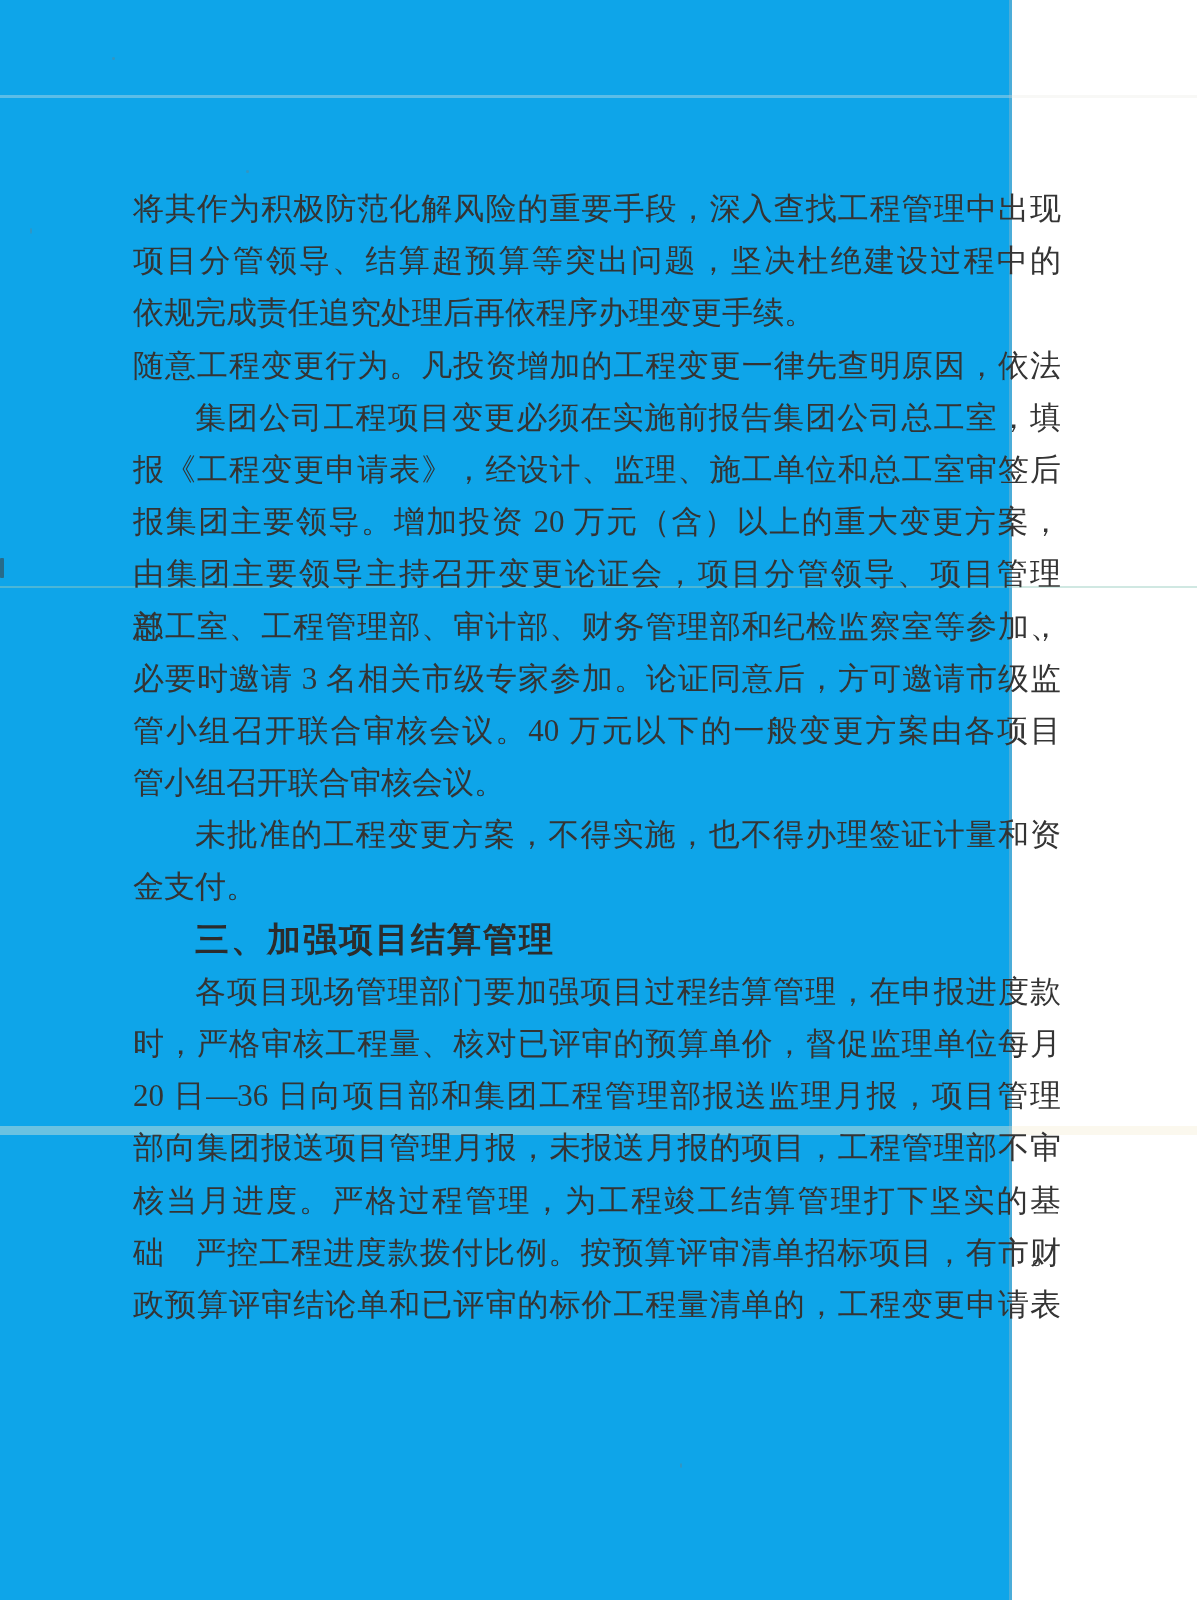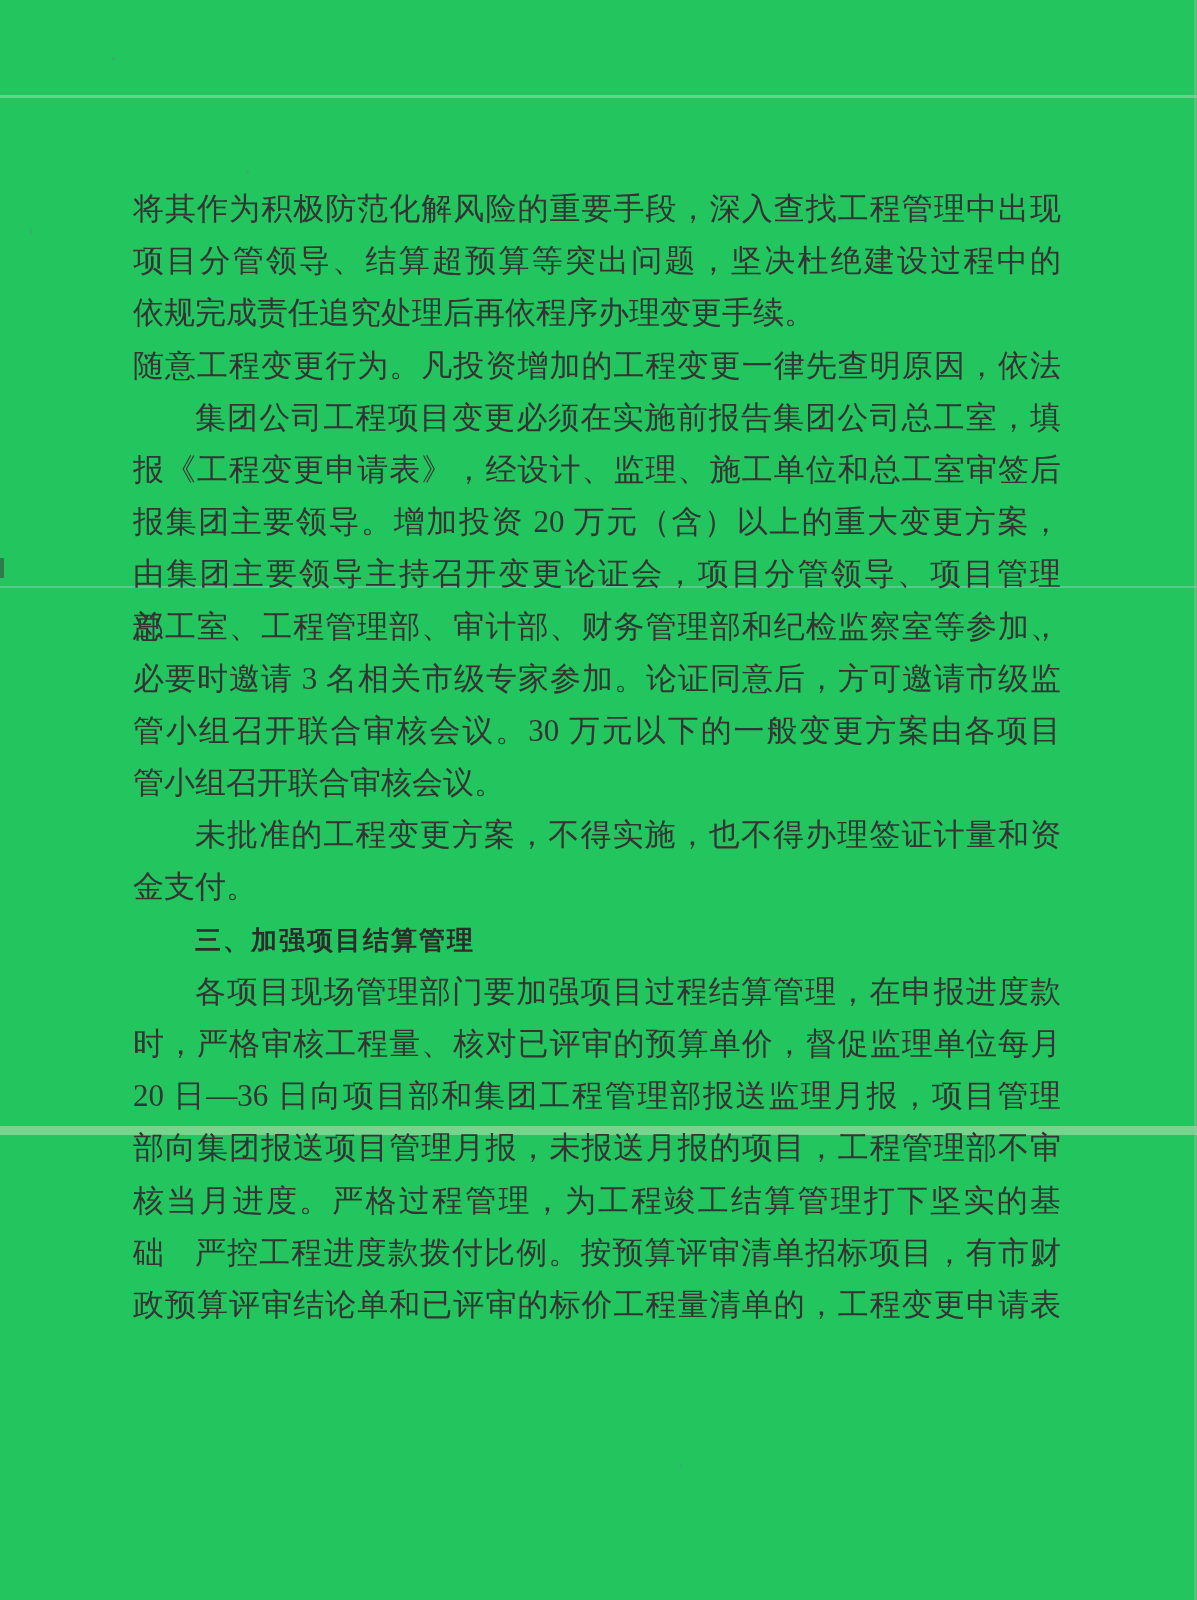--- a/index.html
+++ b/index.html
@@ -4,22 +4,22 @@
 <style>
   html,body{margin:0;padding:0;}
   body{
     width:1197px;height:1600px;
     background:#ffffff;
     font-family:"Liberation Serif","DejaVu Serif",serif;
     position:relative;
     overflow:hidden;
   }
   .page{
-    position:absolute;left:0;top:0;width:1197px;height:1600px;
-    background:#22c55e;
+    position:absolute;left:0;top:0;width:1012px;height:1600px;
+    background:#0ea5e9;
   }
   .textblock{
     position:absolute;
     left:133px;top:183px;width:928px;
     color:#343434;
     font-size:31px;
     line-height:52.2px;
     letter-spacing:0px;
   }
   .line{
@@ -28,23 +28,23 @@
     height:52.2px;
   }
   .line.just{
     text-align-last:justify;
     -moz-text-align-last:justify;
     white-space:normal;
   }
   .line.indent{ padding-left:62px; }
   .line.just.indent{ width:866px; }
   .line.heading{
-    font-family:Liberation Sans, sans-serif;
+    font-family:Liberation Serif, serif;
     font-weight:bold;
-    font-size:26px;
+    font-size:34px;
     color:#2c2c2c;
     letter-spacing:2px;
   }
   
   .artifact-teal{
     position:absolute;left:0;top:586px;width:1197px;height:2px;
     background:rgba(150,205,190,0.45);
   }
   .artifact-band{
     position:absolute;left:0;top:1126px;width:1197px;height:9px;
@@ -90,21 +90,21 @@
       <div class="line just">将其作为积极防范化解风险的重要手段，深入查找工程管理中出现</div>
       <div class="line just">项目分管领导、结算超预算等突出问题，坚决杜绝建设过程中的</div>
       <div class="line">依规完成责任追究处理后再依程序办理变更手续。</div>
       <div class="line just">随意工程变更行为。凡投资增加的工程变更一律先查明原因，依法</div>
       <div class="line just indent">集团公司工程项目变更必须在实施前报告集团公司总工室，填</div>
       <div class="line just">报《工程变更申请表》，经设计、监理、施工单位和总工室审签后</div>
       <div class="line just">报集团主要领导。增加投资 20 万元（含）以上的重大变更方案，</div>
       <div class="line just">由集团主要领导主持召开变更论证会，项目分管领导、项目管理部、</div>
       <div class="line just">总工室、工程管理部、审计部、财务管理部和纪检监察室等参加，</div>
       <div class="line just">必要时邀请 3 名相关市级专家参加。论证同意后，方可邀请市级监</div>
-      <div class="line just">管小组召开联合审核会议。30 万元以下的一般变更方案由各项目</div>
+      <div class="line just">管小组召开联合审核会议。40 万元以下的一般变更方案由各项目</div>
       <div class="line">管小组召开联合审核会议。</div>
       <div class="line just indent">未批准的工程变更方案，不得实施，也不得办理签证计量和资</div>
       <div class="line">金支付。</div>
       <div class="line indent heading">三、加强项目结算管理</div>
       <div class="line just indent">各项目现场管理部门要加强项目过程结算管理，在申报进度款</div>
       <div class="line just">时，严格审核工程量、核对已评审的预算单价，督促监理单位每月</div>
       <div class="line just">20 日—36 日向项目部和集团工程管理部报送监理月报，项目管理</div>
       <div class="line just">部向集团报送项目管理月报，未报送月报的项目，工程管理部不审</div>
       <div class="line just">核当月进度。严格过程管理，为工程竣工结算管理打下坚实的基础。</div>
       <div class="line just indent">严控工程进度款拨付比例。按预算评审清单招标项目，有市财</div>

